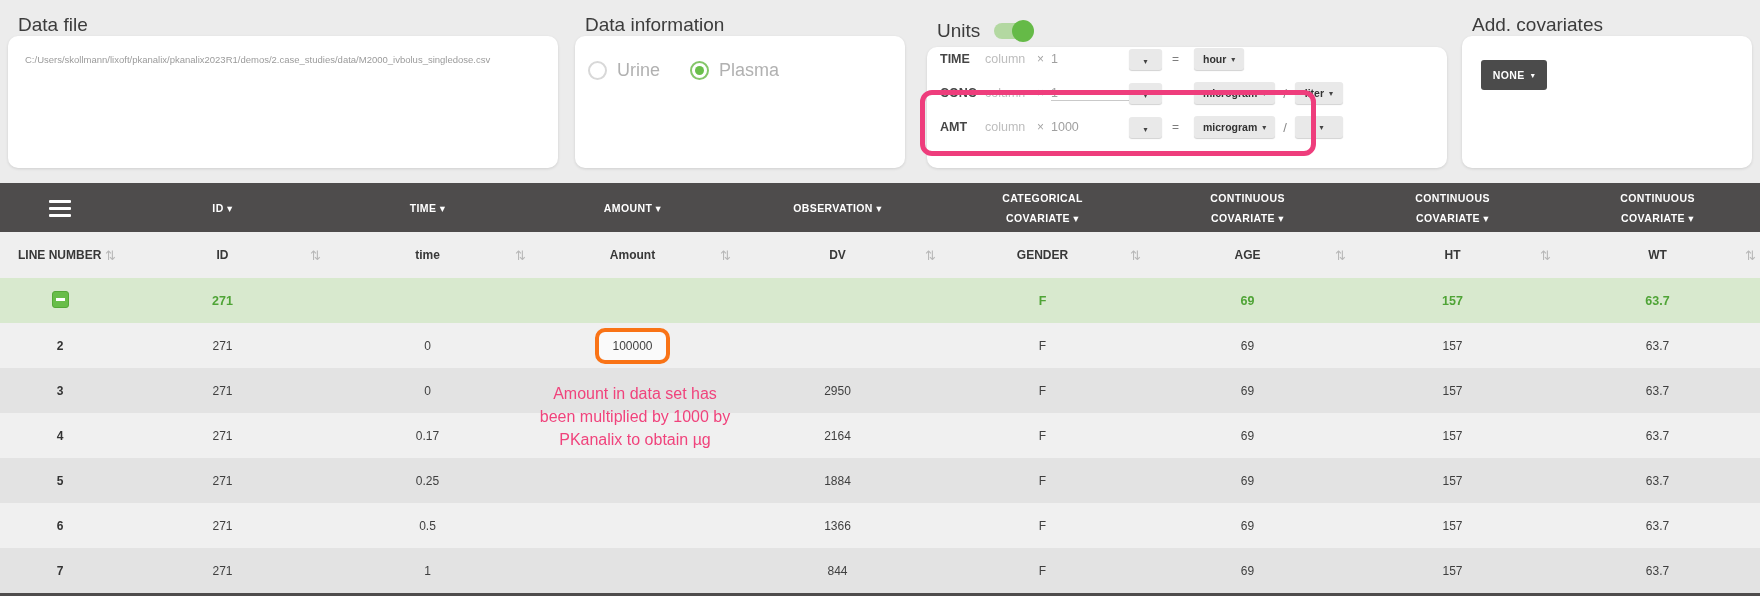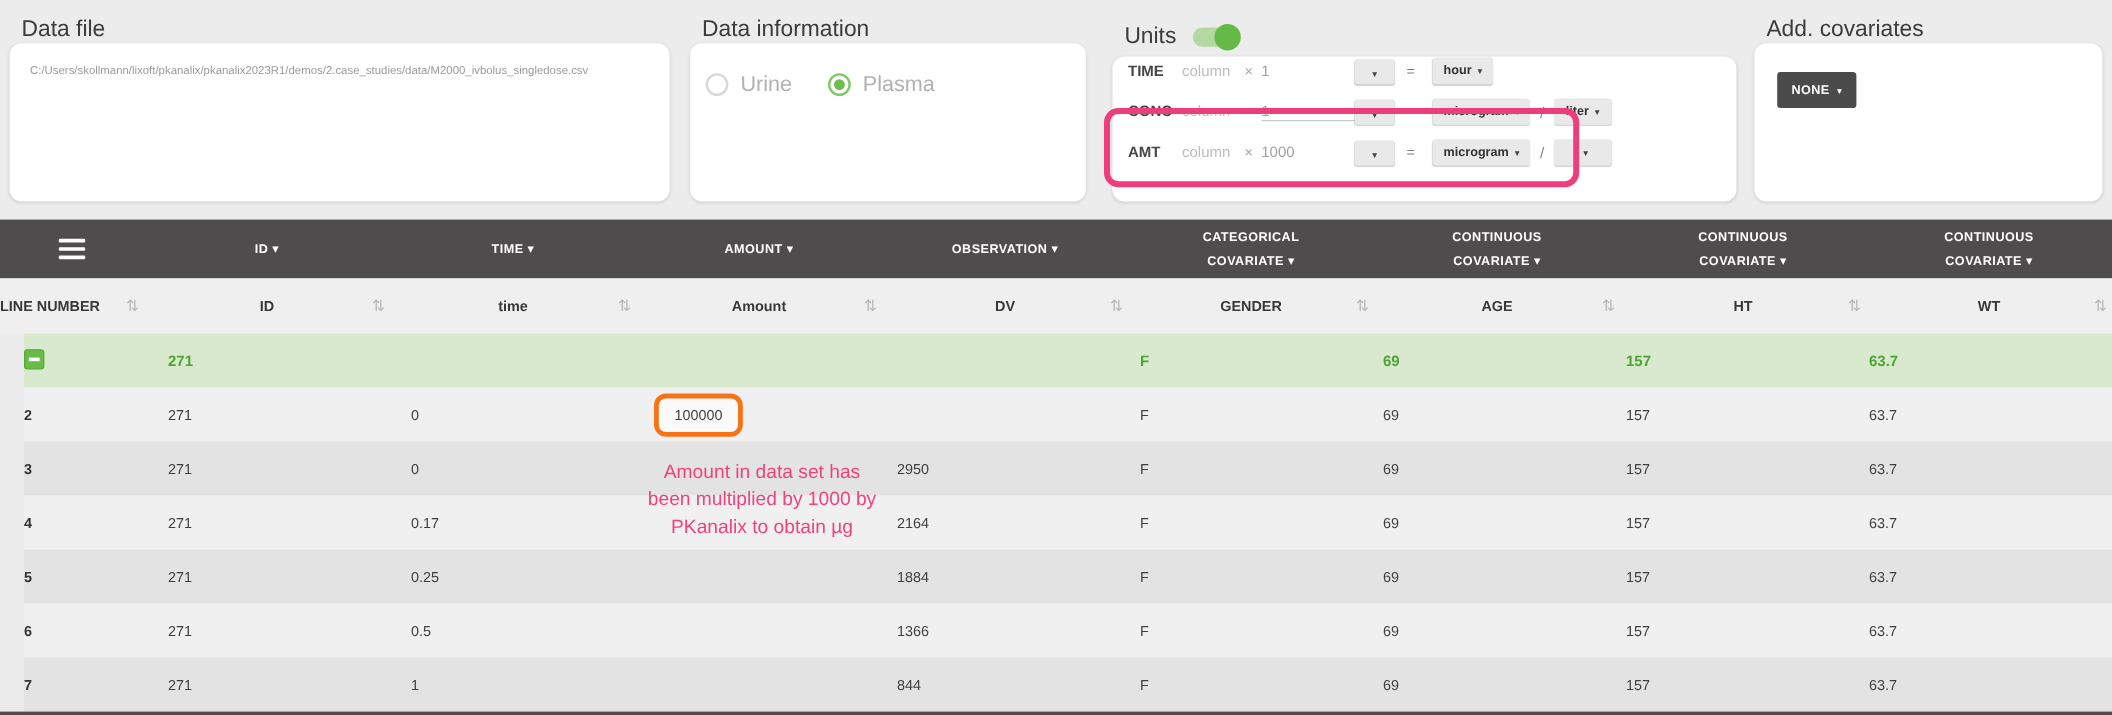--- a/index.html
+++ b/index.html
@@ -50,23 +50,23 @@
 
   
   .tbl { position:relative; width:1760px; }
   .grid { display:grid; grid-template-columns:120px repeat(8,1fr); align-items:center; }
   .thead-dark { height:49px; background:#4e4c4c; }
   .hcell { text-align:center; color:#fff; font-weight:bold; font-size:10.5px; letter-spacing:.4px; white-space:pre-line; line-height:20px; cursor:pointer; }
   .burger { width:22px; display:inline-flex; flex-direction:column; gap:3.5px; vertical-align:middle; }
   .burger i { height:3.5px; background:#fff; border-radius:1px; }
   .thead-sub { height:46px; background:#efefef; }
   .scell { position:relative; text-align:center; font-weight:bold; font-size:12px; color:#383838; height:100%; display:flex; align-items:center; justify-content:center; }
-  .scell.first { justify-content:flex-start; }
+  .scell.first { justify-content:flex-start; padding-left:18px; }
   .sort { position:absolute; right:4px; top:50%; transform:translateY(-50%); color:#b8b8b8; font-weight:normal; font-size:13px; cursor:pointer; }
-  .trow { height:45px; font-size:12px; color:#3f3f3f;margin-left:20px; }
+  .trow { height:45px; text-align:center; font-size:12px; color:#3f3f3f; }
   .trow.light { background:#f0f0f0; }
   .trow.dark { background:#e3e3e3; }
   .trow .ln { font-weight:bold; color:#333; }
   .trow.green { background:#d8e9ce; color:#4fa436; font-weight:bold; font-size:12.5px; }
   .collapse-btn { width:17px; height:17px; background:#68bd49; border:1px solid #55a838; border-radius:3px; position:relative; cursor:pointer; }
   .collapse-btn::after { content:""; position:absolute; left:3px; right:3px; top:6px; height:2.5px; background:#fff; }
   .amt-box { display:inline-block; border:4px solid #f97316; border-radius:10px; background:#fafafa; padding:7px 13px; font-size:12px; color:#3f3f3f; }
   .bottom-strip { height:3px; background:#4e4c4c; }
 
   

